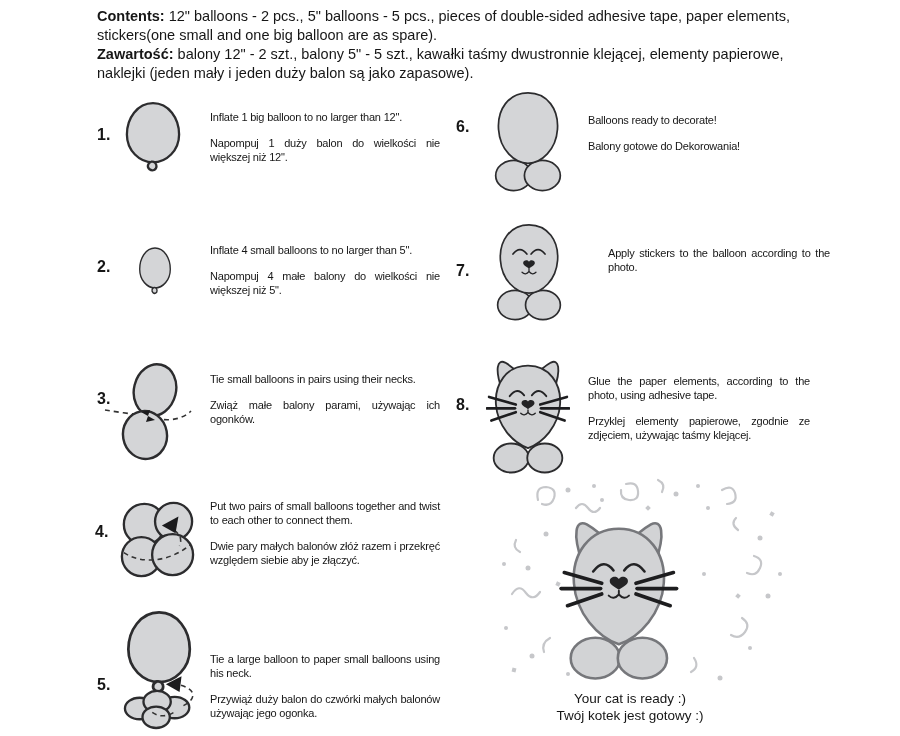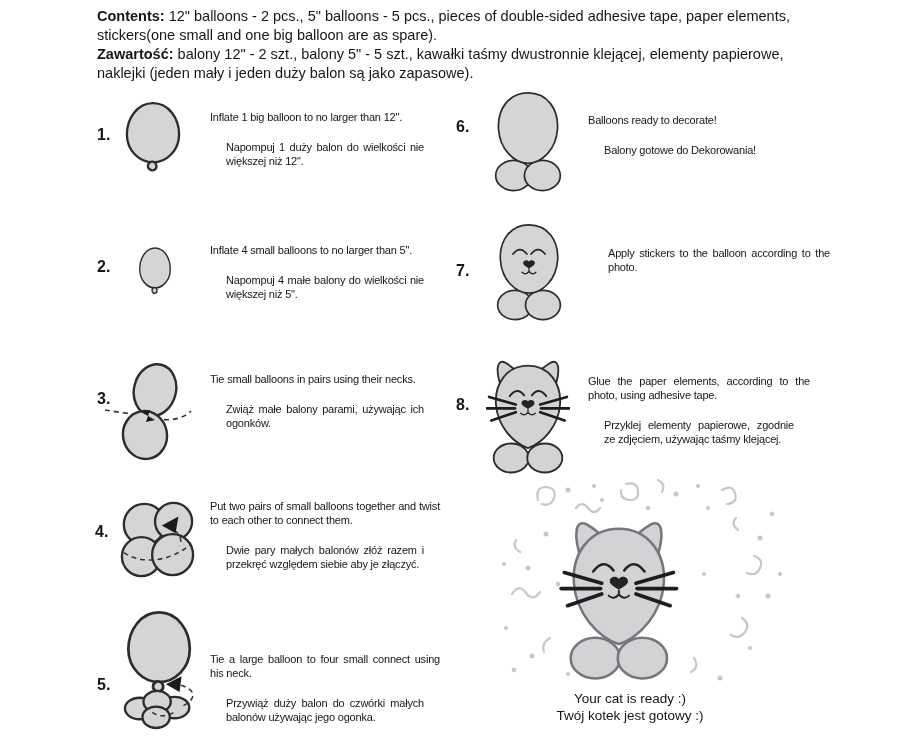--- a/index.html
+++ b/index.html
@@ -3,21 +3,21 @@
 <meta charset="utf-8">
 <style>
   html,body{margin:0;padding:0;background:#ffffff;}
   .sheet{position:relative;width:900px;height:736px;background:#fff;overflow:hidden;
          font-family:"Liberation Sans",sans-serif;color:#161616;}
   .hdr{position:absolute;left:97px;top:7px;width:718px;font-size:14.5px;line-height:19px;}
   .hdr p{margin:0;}
   .num{position:absolute;font-size:16px;font-weight:bold;}
   .txt{position:absolute;font-size:11px;line-height:14px;text-align:justify;letter-spacing:-0.2px;}
   .txt p{margin:0 0 12px 0;}
-  .txt p.pl{margin:16px;}
+  .txt p.pl{margin:0;}
   .ill{position:absolute;}
   .foot{position:absolute;left:490px;top:690px;width:280px;text-align:center;
         font-weight:normal;font-size:13.5px;line-height:17px;}
   
   .bfill{fill:#d4d5d7;stroke:#2c2c2e;stroke-width:4;}
   .bfill2{fill:#d4d5d7;stroke:#2c2c2e;stroke-width:2.4;}
   .bcat{fill:#d2d3d5;stroke:var(--catstroke,#2c2c2e);stroke-width:2.4;}
   .dash{fill:none;stroke:#333;stroke-width:1.6;stroke-dasharray:5 4;}
   .line{fill:none;stroke:#232325;stroke-width:2.4;stroke-linecap:round;}
   .line2{fill:none;stroke:#232325;stroke-width:1.8;stroke-linecap:round;}
@@ -121,21 +121,21 @@
     <use href="#g-balloon" transform="translate(2,1) scale(0.70)"></use>
     <ellipse class="bfill2" cx="17" cy="103" rx="15" ry="11"></ellipse>
     <ellipse class="bfill2" cx="53" cy="102" rx="15" ry="11"></ellipse>
     <ellipse class="bfill2" cx="35" cy="96" rx="14" ry="11"></ellipse>
     <ellipse class="bfill2" cx="34" cy="112" rx="14" ry="11"></ellipse>
     <path class="dash" d="M30,107 q10,7 22,0"></path>
     <path class="dash" d="M62,100 C76,93 76,82 54,78"></path>
     <path class="dark" d="M60,70 L44,78 L58,86 Z"></path>
   </svg>
   <div class="txt" style="left:210px;top:652px;width:230px">
-    <p>Tie a large balloon to four small connect using his neck.</p>
+    <p>Tie a large balloon to paper small balloons using his neck.</p>
     <p class="pl">Przywiąż duży balon do czwórki małych balonów używając jego ogonka.</p>
   </div>
 
   <div class="num" style="left:456px;top:118px">6.</div>
   <svg class="ill" style="left:492px;top:90px" width="72" height="102" viewBox="0 0 100 142">
     <ellipse class="bfill2" cx="30" cy="119" rx="25" ry="21"></ellipse>
     <ellipse class="bfill2" cx="70" cy="119" rx="25" ry="21"></ellipse>
     <path class="bfill2" d="M50,4 C77,4 93,27 91,55 C89,83 69,102 50,102 C31,102 11,83 9,55 C7,27 23,4 50,4 Z"></path>
   </svg>
   <div class="txt" style="left:588px;top:113px;width:222px">

